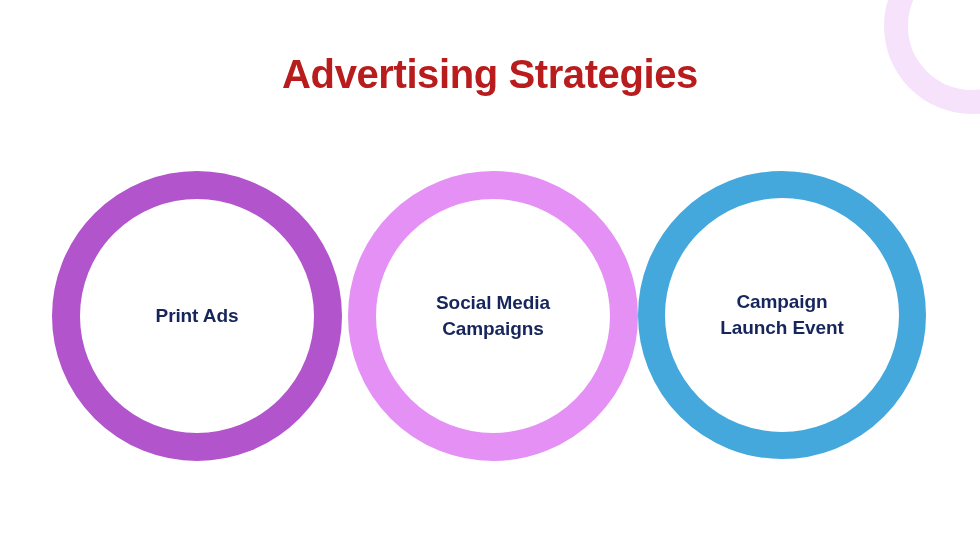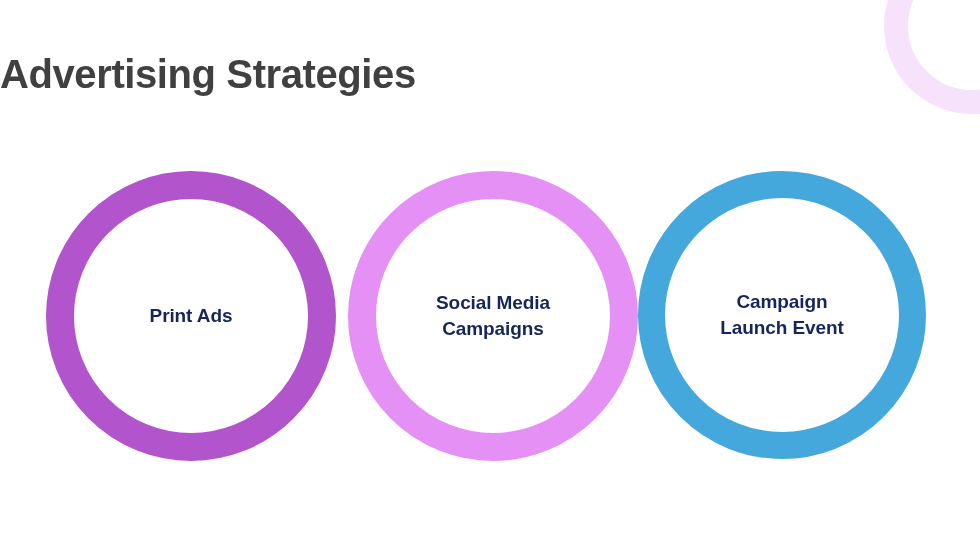--- a/index.html
+++ b/index.html
@@ -33,24 +33,25 @@
     box-sizing: border-box;
     pointer-events: none;
   }
 
   
   .slide-title {
     position: absolute;
     top: 52px;
     left: 0;
     width: 980px;
+    text-align: center;
     font-size: 40px;
     font-weight: bold;
     letter-spacing: -0.4px;
-    color: #404040;
+    color: #b91c1c;
     line-height: 1.1;
     white-space: nowrap;
   }
 
   
   .ring-row {
     position: absolute;
     top: 171px;
     left: 0;
     width: 980px;
@@ -60,21 +61,21 @@
     position: absolute;
     top: 0;
     border-radius: 50%;
     box-sizing: border-box;
     background: #ffffff;
     display: flex;
     align-items: center;
     justify-content: center;
   }
   .ring-1 {
-    left: 46px;
+    left: 52px;
     width: 290px;
     height: 290px;
     border: 28px solid #b254cc;
   }
   .ring-2 {
     left: 348px;
     width: 290px;
     height: 290px;
     border: 28px solid #e490f5;
   }

